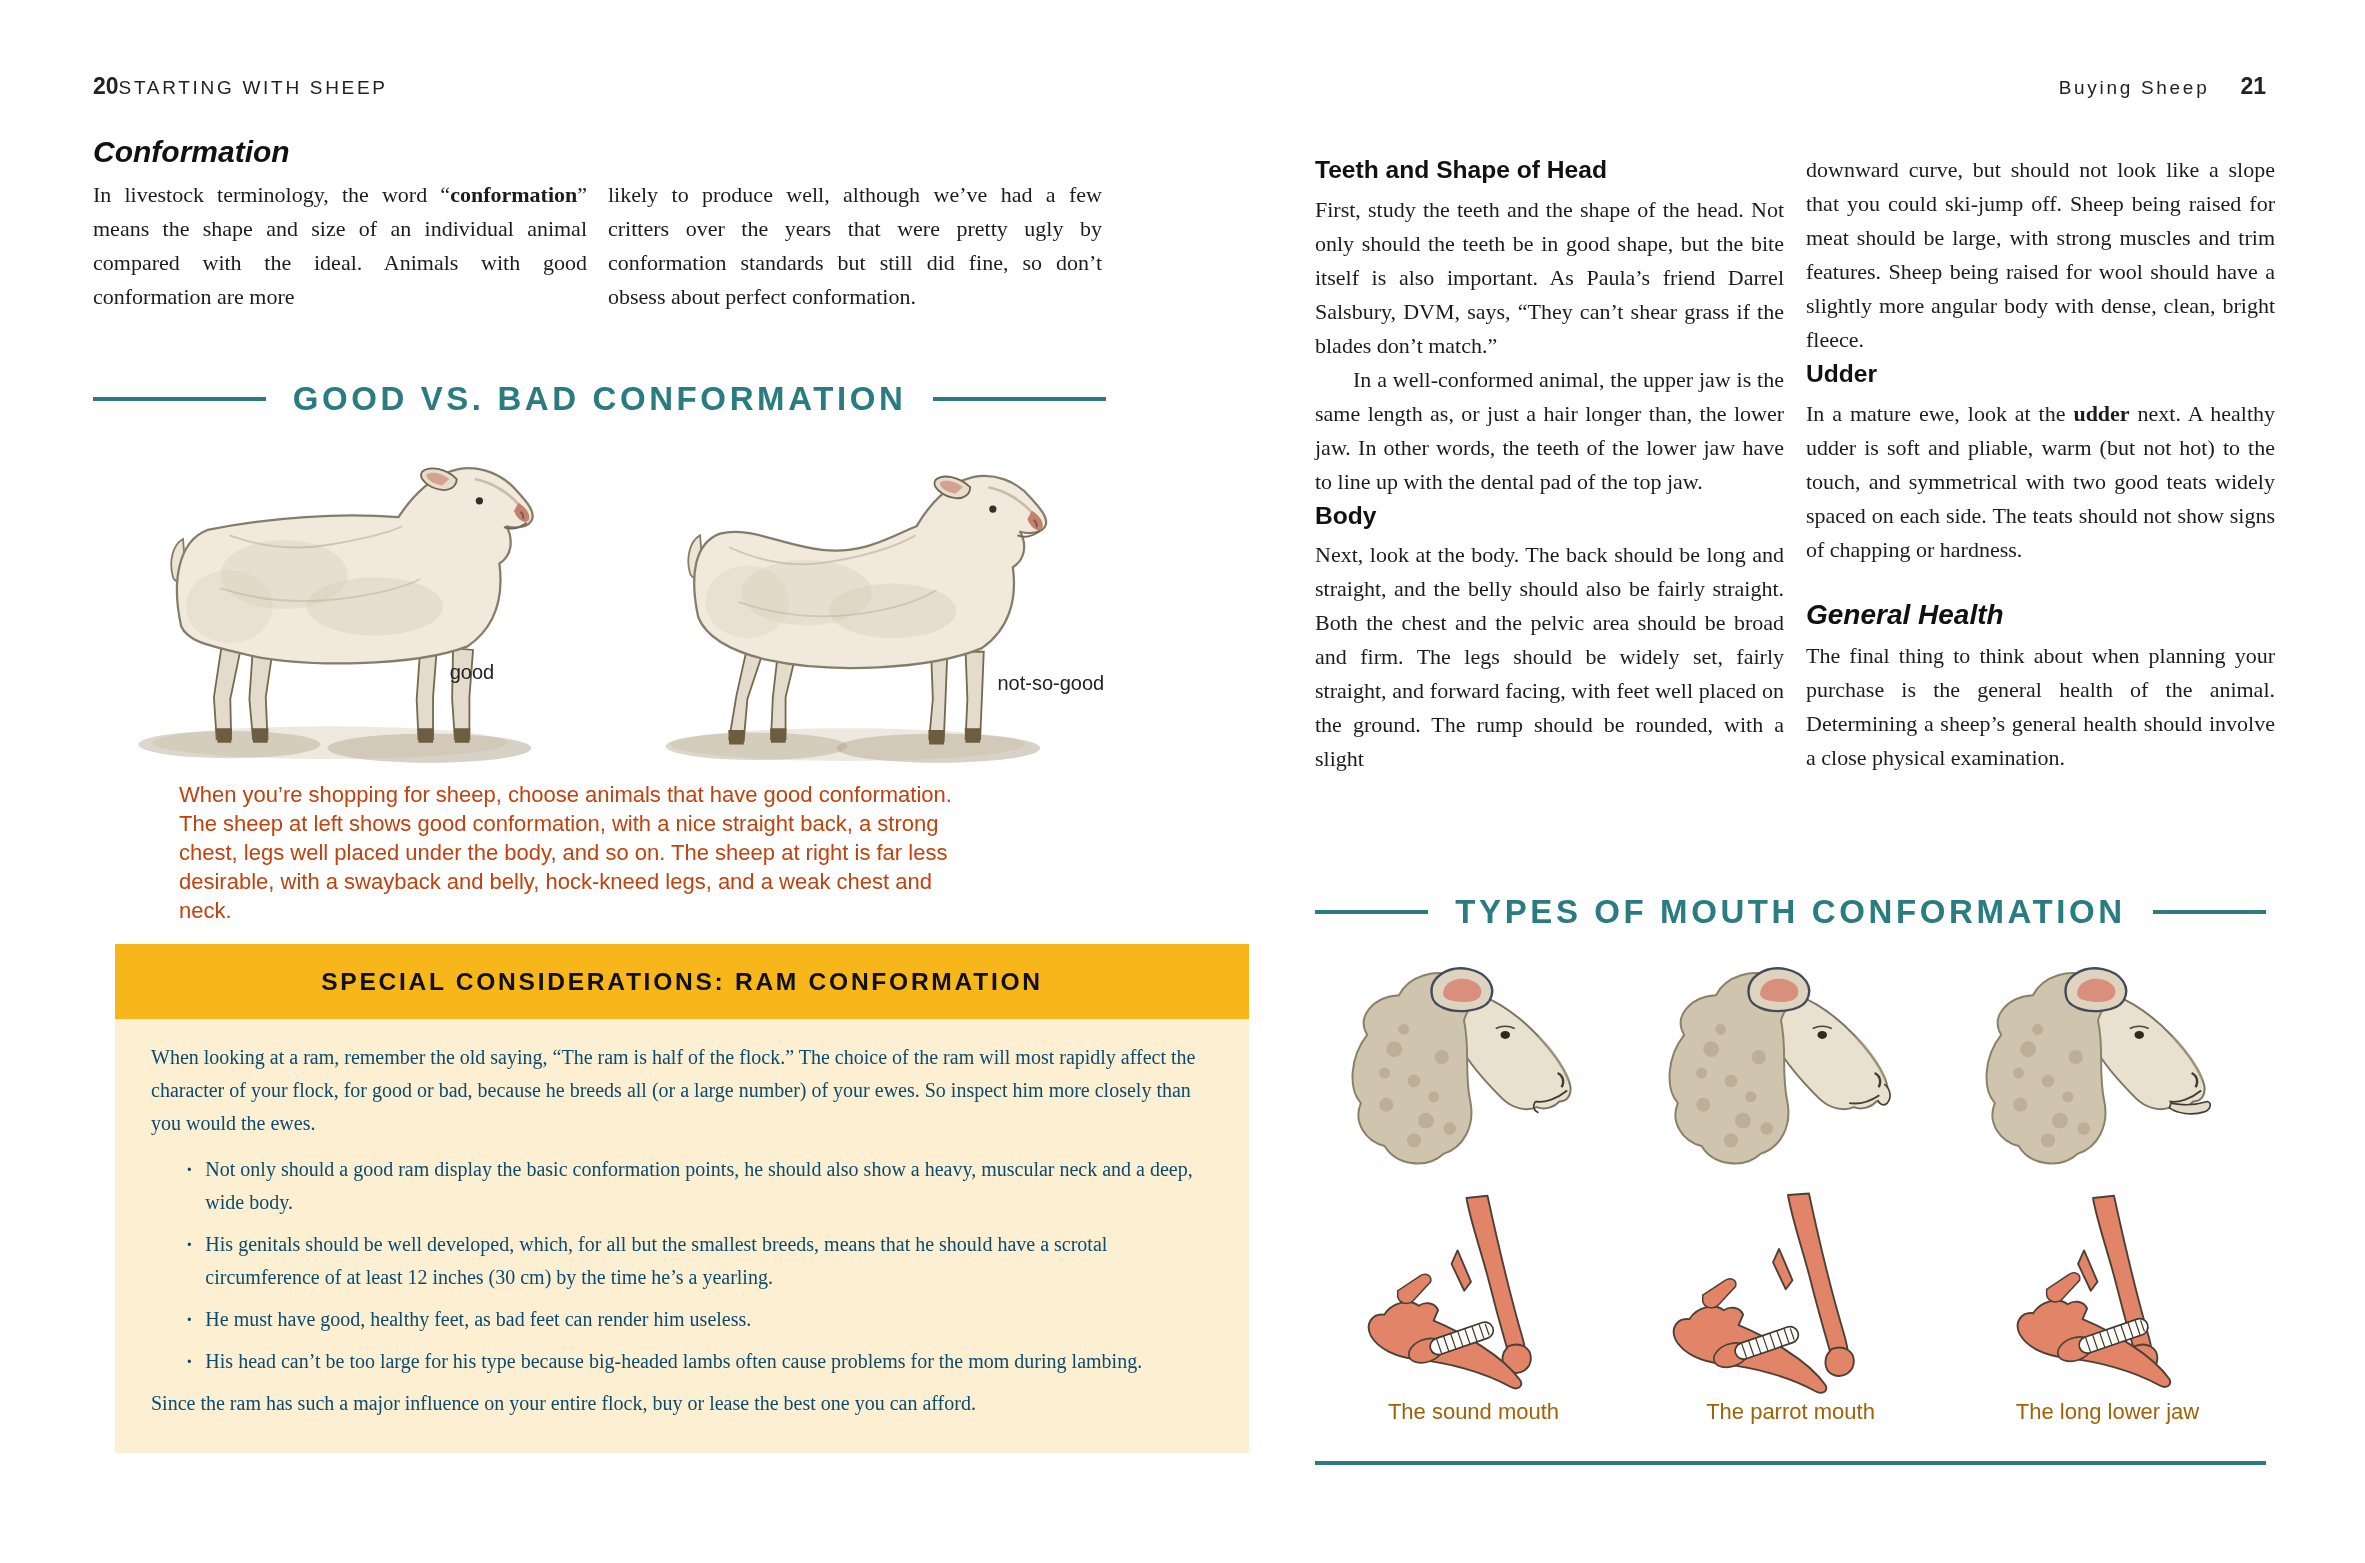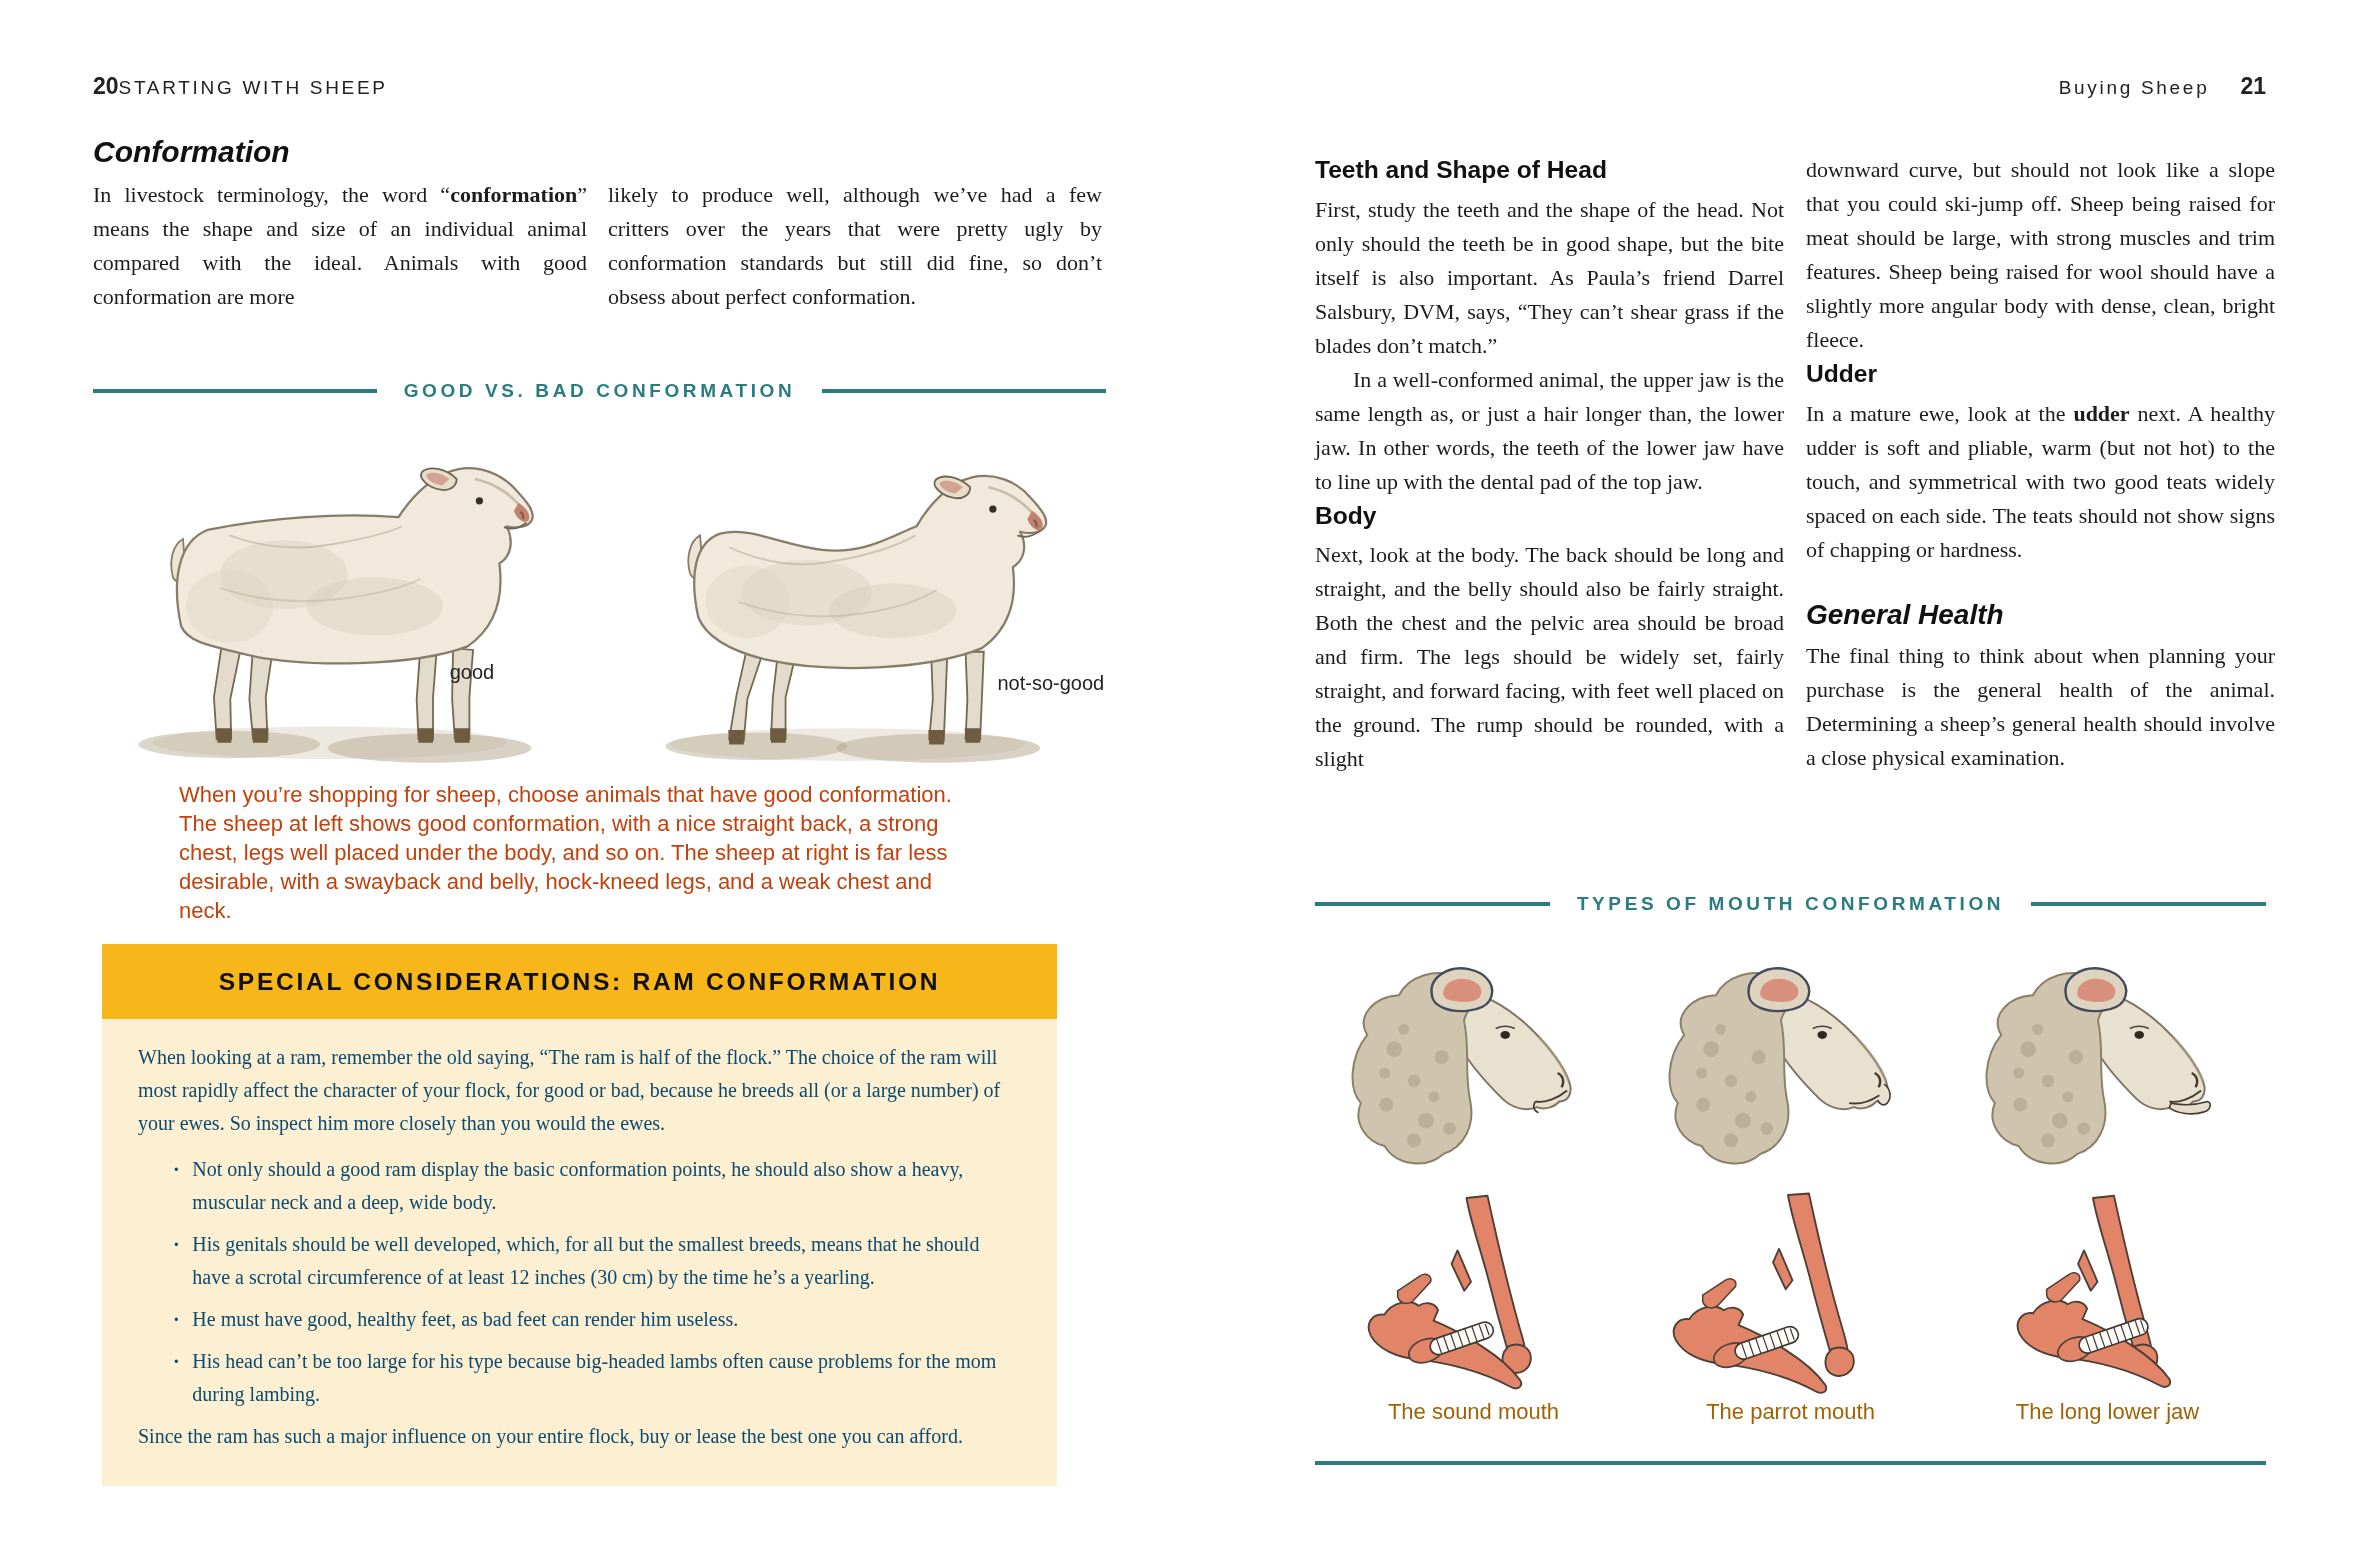--- a/index.html
+++ b/index.html
@@ -18,21 +18,21 @@
   .runhead .pagenum{font-weight:bold;font-size:23px;letter-spacing:0;}
   .runhead .rh-title{letter-spacing:2.7px;}
   #runhead-left{left:93px;}
   #runhead-right{right:100px;gap:31px;}
 
   
   .h-italic{font-family:"Liberation Sans","DejaVu Sans",sans-serif;font-weight:bold;font-style:italic;
     font-size:30px;color:#111;}
   .h-sub{font-family:"Liberation Sans","DejaVu Sans",sans-serif;font-weight:bold;font-size:24.6px;color:#111;}
   .teal-head{display:flex;align-items:center;gap:27px;color:#2b7c80;
-    font-family:"Liberation Sans","DejaVu Sans",sans-serif;font-weight:bold;font-size:19px;letter-spacing:3.6px;}
+    font-family:"Liberation Sans","DejaVu Sans",sans-serif;font-weight:bold;font-size:33px;letter-spacing:3.6px;}
   .teal-head .rule{flex:1;height:3.6px;background:#2b7c80;}
 
   
   .body-serif{font-size:22px;line-height:34px;text-align:justify;}
   p{margin:0;}
   p.indent{text-indent:38px;}
   .bold{font-weight:bold;}
 
   
   #conformation-title{position:absolute;left:93px;top:135px;}
@@ -43,21 +43,21 @@
   .sheep-cell{flex:1;position:relative;height:359px;}
   .sheep-cell svg{width:100%;height:100%;}
   .fig-label{position:absolute;font-family:"Liberation Sans","DejaVu Sans",sans-serif;
     font-size:20px;color:#222;}
   #label-good{left:72%;top:241px;}
   #label-bad{right:1.8px;top:252px;}
   #sheep-caption{position:absolute;left:179px;top:780px;width:802px;
     font-family:"Liberation Sans","DejaVu Sans",sans-serif;font-size:22px;line-height:29px;color:#c2410c;}
 
   
-  #ram-box{position:absolute;left:102px;top:944px;width:955px;}
+  #ram-box{position:absolute;left:115px;top:944px;width:1134px;}
   #ram-box .bhead{background:#f7b71b;height:75px;display:flex;align-items:center;justify-content:center;
     font-family:"Liberation Sans","DejaVu Sans",sans-serif;font-weight:bold;font-size:24.6px;
     letter-spacing:2.7px;color:#101010;}
   #ram-box .bbody{background:#fcefd2;padding:22px 36px 33px 36px;
     font-family:Liberation Serif, serif;font-size:20px;line-height:33px;color:#0c4a6e;}
   #ram-box .intro{margin-bottom:12.7px;}
   ul.bullets{list-style:none;margin:0;padding:0 0 0 35px;}
   ul.bullets li{display:flex;gap:12.7px;margin-bottom:9px;}
   ul.bullets .dot{flex:0 0 auto;font-weight:bold;}
   #ram-box .outro{margin-top:3.6px;}

